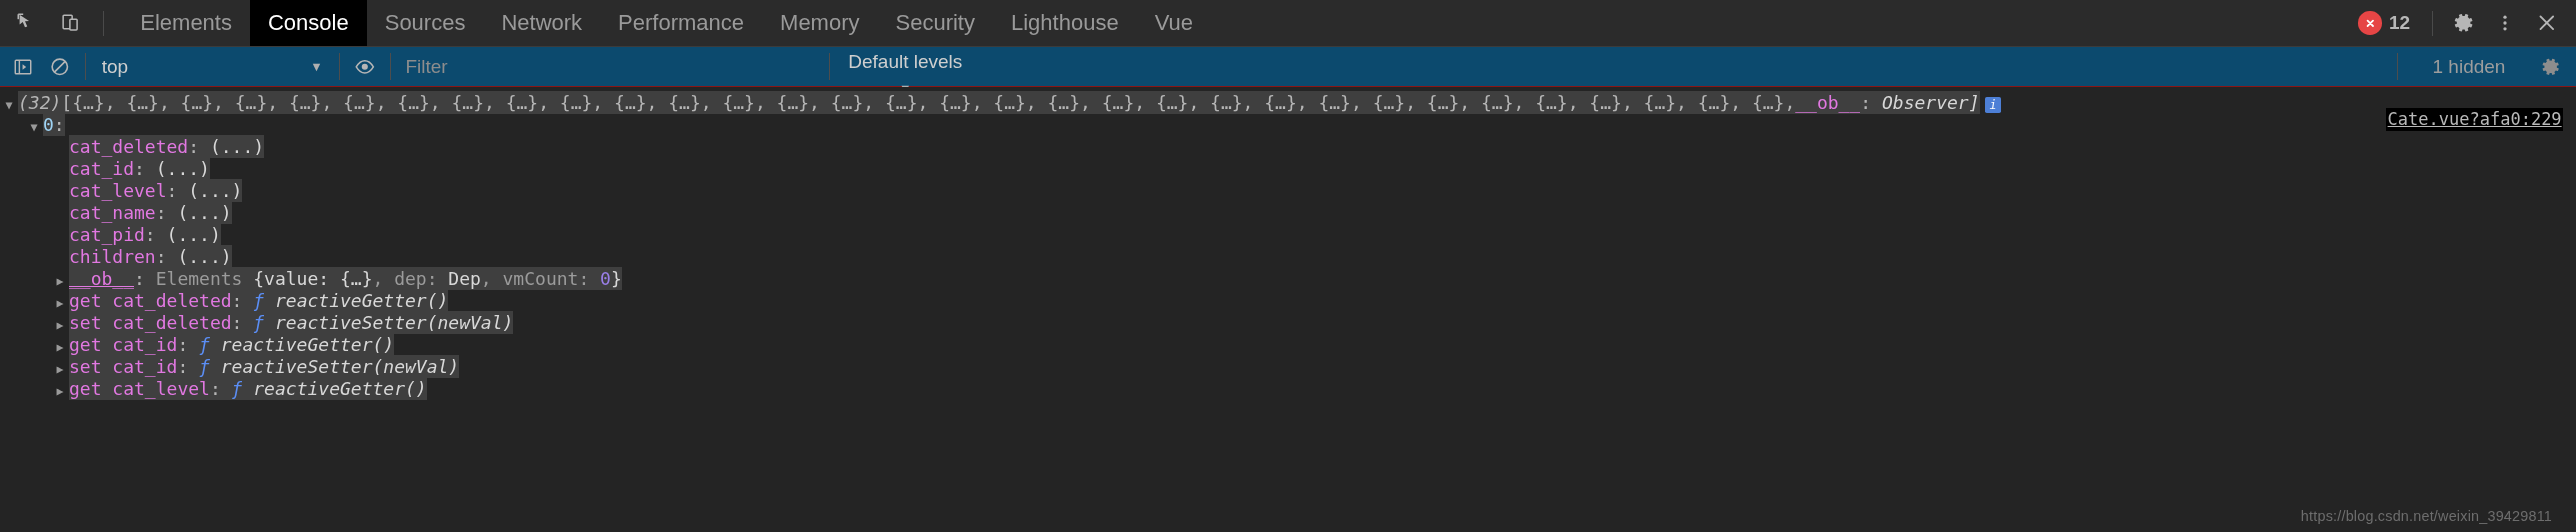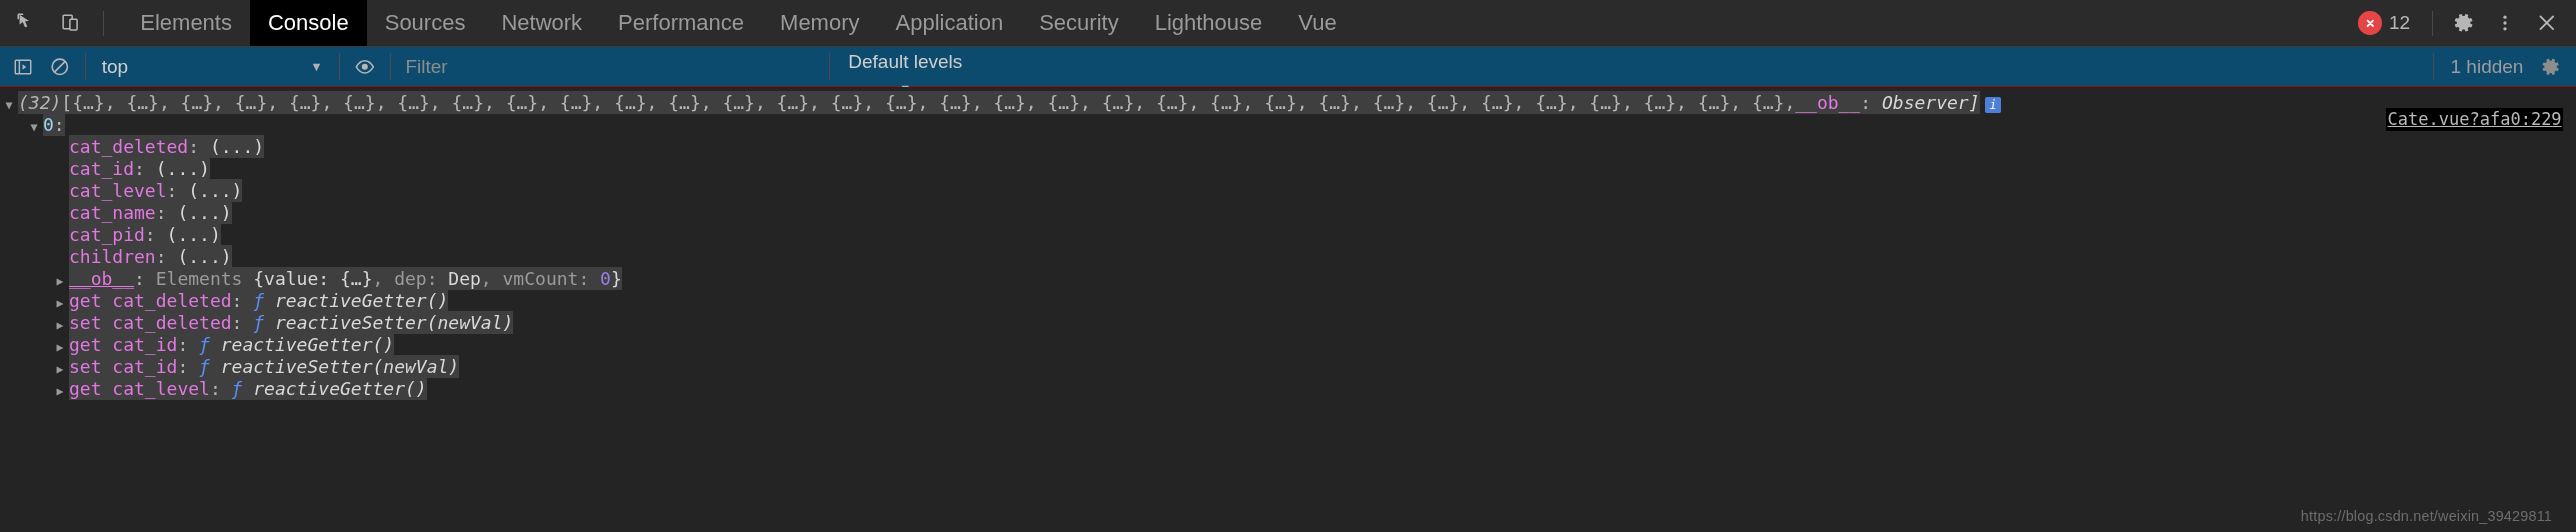--- a/index.html
+++ b/index.html
@@ -59,20 +59,21 @@
   .tab.active {
     background: #000000;
     color: #ffffff;
   }
   .tb-right {
     margin-left: auto;
     display: flex;
     align-items: center;
     padding-right: 9px;
     gap: 1.8px;
+    font-weight: bold;
   }
   .err-badge {
     display: flex; align-items: center; gap: 7.2px;
     padding: 0 10.8px;
     cursor: pointer;
   }
   .err-circle {
     width: 23.5px; height: 23.5px; border-radius: 50%;
     background: #e64545;
     display: flex; align-items: center; justify-content: center;
@@ -126,21 +127,21 @@
     cursor: pointer;
     border-radius: 1.8px;
     flex-direction: column;
   }
   .levels-label { font-size: 19px; color: #cfcfcf; }
   .levels-arrow { font-size: 12.6px; color: #b0b0b0; }
   .toolbar-right {
     margin-left: auto;
     display: flex;
     align-items: center;
-    gap: 4px;
+    gap: 22px;
     padding-right: 7.2px;
   }
   .hidden-count { font-size: 19px; color: #9d9d9d; padding: 0 5.4px; cursor: pointer; }
 
   
   .console-body {
     flex: 1;
     background: #242424;
     position: relative;
     overflow: hidden;
@@ -229,21 +230,20 @@
       <div class="tb-sep"></div>
     </div>
 
     <div class="tabs">
       <div class="tab">Elements</div>
       <div class="tab active">Console</div>
       <div class="tab">Sources</div>
       <div class="tab">Network</div>
       <div class="tab">Performance</div>
       <div class="tab">Memory</div>
-      <div class="tab">Application</div>
       <div class="tab">Security</div>
       <div class="tab">Lighthouse</div>
       <div class="tab">Vue</div>
     </div>
 
     <div class="tb-right">
       <div class="err-badge">
         <span class="err-circle">
           <svg width="12.6" height="12.6" viewBox="0 0 14 14" stroke="#ffffff" stroke-width="2" stroke-linecap="round">
             <path d="M4 4 L10 10 M10 4 L4 10"></path>

